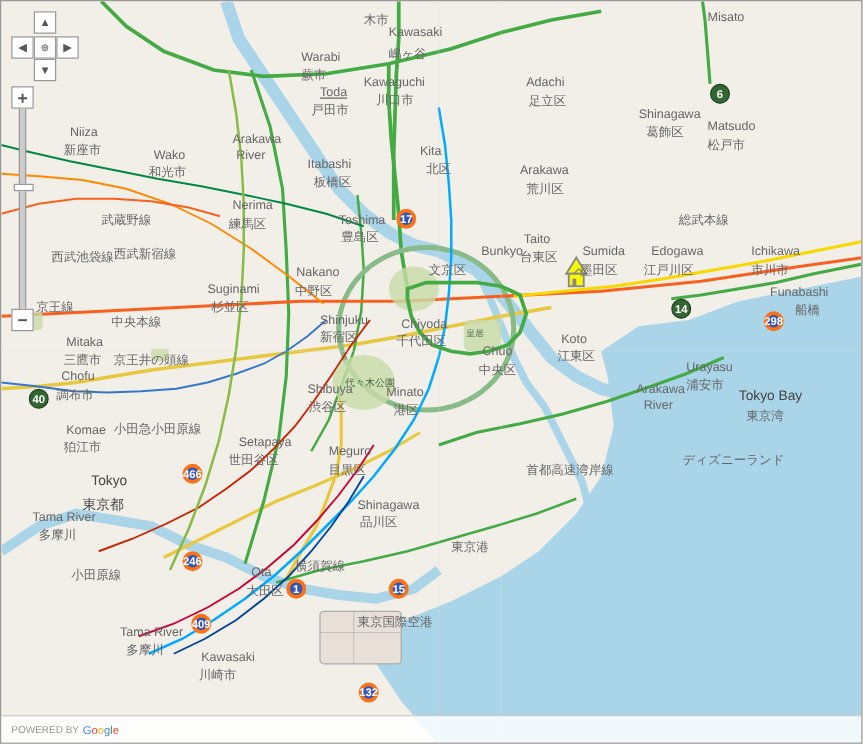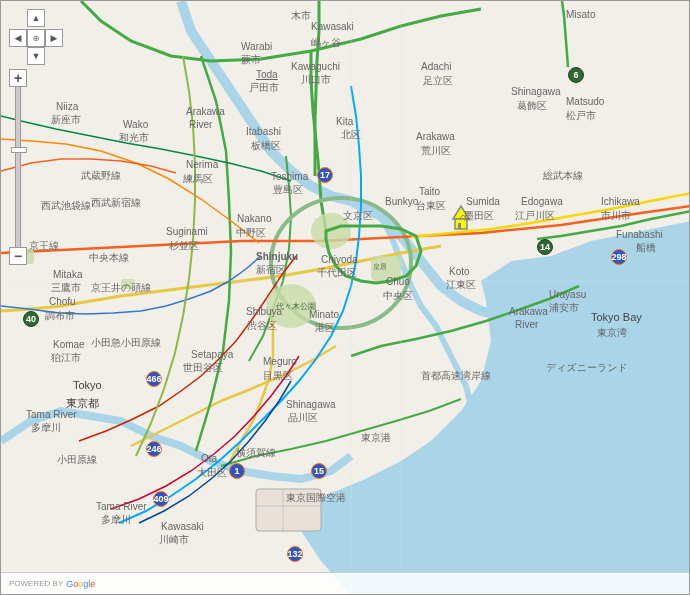--- a/index.html
+++ b/index.html
@@ -212,21 +212,21 @@
       height: 16px;
       border-radius: 50%;
       display: flex;
       align-items: center;
       justify-content: center;
       font-size: 9px;
       font-weight: bold;
       color: white;
       z-index: 40;
     }
-    .route-badge.blue { background: #3355bb; border: 1px solid #f97316; }
+    .route-badge.blue { background: #3355bb; border: 3px solid #f97316; }
     .route-badge.green { background: #336633; border: 1px solid #224422; }
   </style>
 </head>
 <body>
 
 <div id="map-container">
 
   <svg id="map-svg" xmlns="http://www.w3.org/2000/svg">
 
     <rect width="690" height="595" fill="#f2efe9"></rect>
@@ -353,21 +353,21 @@
       <div class="map-label map-label-small" style="left: 418px; top: 185px;">Taito</div>
       <div class="map-label map-label-small" style="left: 415px; top: 198px;">台東区</div>
       <div class="map-label map-label-small" style="left: 465px; top: 195px;">Sumida</div>
       <div class="map-label map-label-small" style="left: 463px; top: 208px;">墨田区</div>
       <div class="map-label map-label-small" style="left: 185px; top: 158px;">Nerima</div>
       <div class="map-label map-label-small" style="left: 182px; top: 171px;">練馬区</div>
       <div class="map-label map-label-small" style="left: 520px; top: 195px;">Edogawa</div>
       <div class="map-label map-label-small" style="left: 514px; top: 208px;">江戸川区</div>
       <div class="map-label map-label-small" style="left: 236px; top: 212px;">Nakano</div>
       <div class="map-label map-label-small" style="left: 235px; top: 225px;">中野区</div>
-      <div class="map-label map-label-small" style="left: 255px; top: 250px; font-weight: bold;">Shinjuku</div>
+      <div class="map-label map-label-small" style="left: 255px; top: 250px;">Shinjuku</div>
       <div class="map-label map-label-small" style="left: 255px; top: 262px;">新宿区</div>
       <div class="map-label map-label-small" style="left: 320px; top: 253px;">Chiyoda</div>
       <div class="map-label map-label-small" style="left: 316px; top: 265px;">千代田区</div>
       <div class="map-label map-label-small" style="left: 448px; top: 265px;">Koto</div>
       <div class="map-label map-label-small" style="left: 445px; top: 277px;">江東区</div>
       <div class="map-label map-label-small" style="left: 385px; top: 275px;">Chuo</div>
       <div class="map-label map-label-small" style="left: 382px; top: 288px;">中央区</div>
       <div class="map-label map-label-small" style="left: 165px; top: 225px;">Suginami</div>
       <div class="map-label map-label-small" style="left: 168px; top: 238px;">杉並区</div>
       <div class="map-label map-label-small" style="left: 245px; top: 305px;">Shibuya</div>

